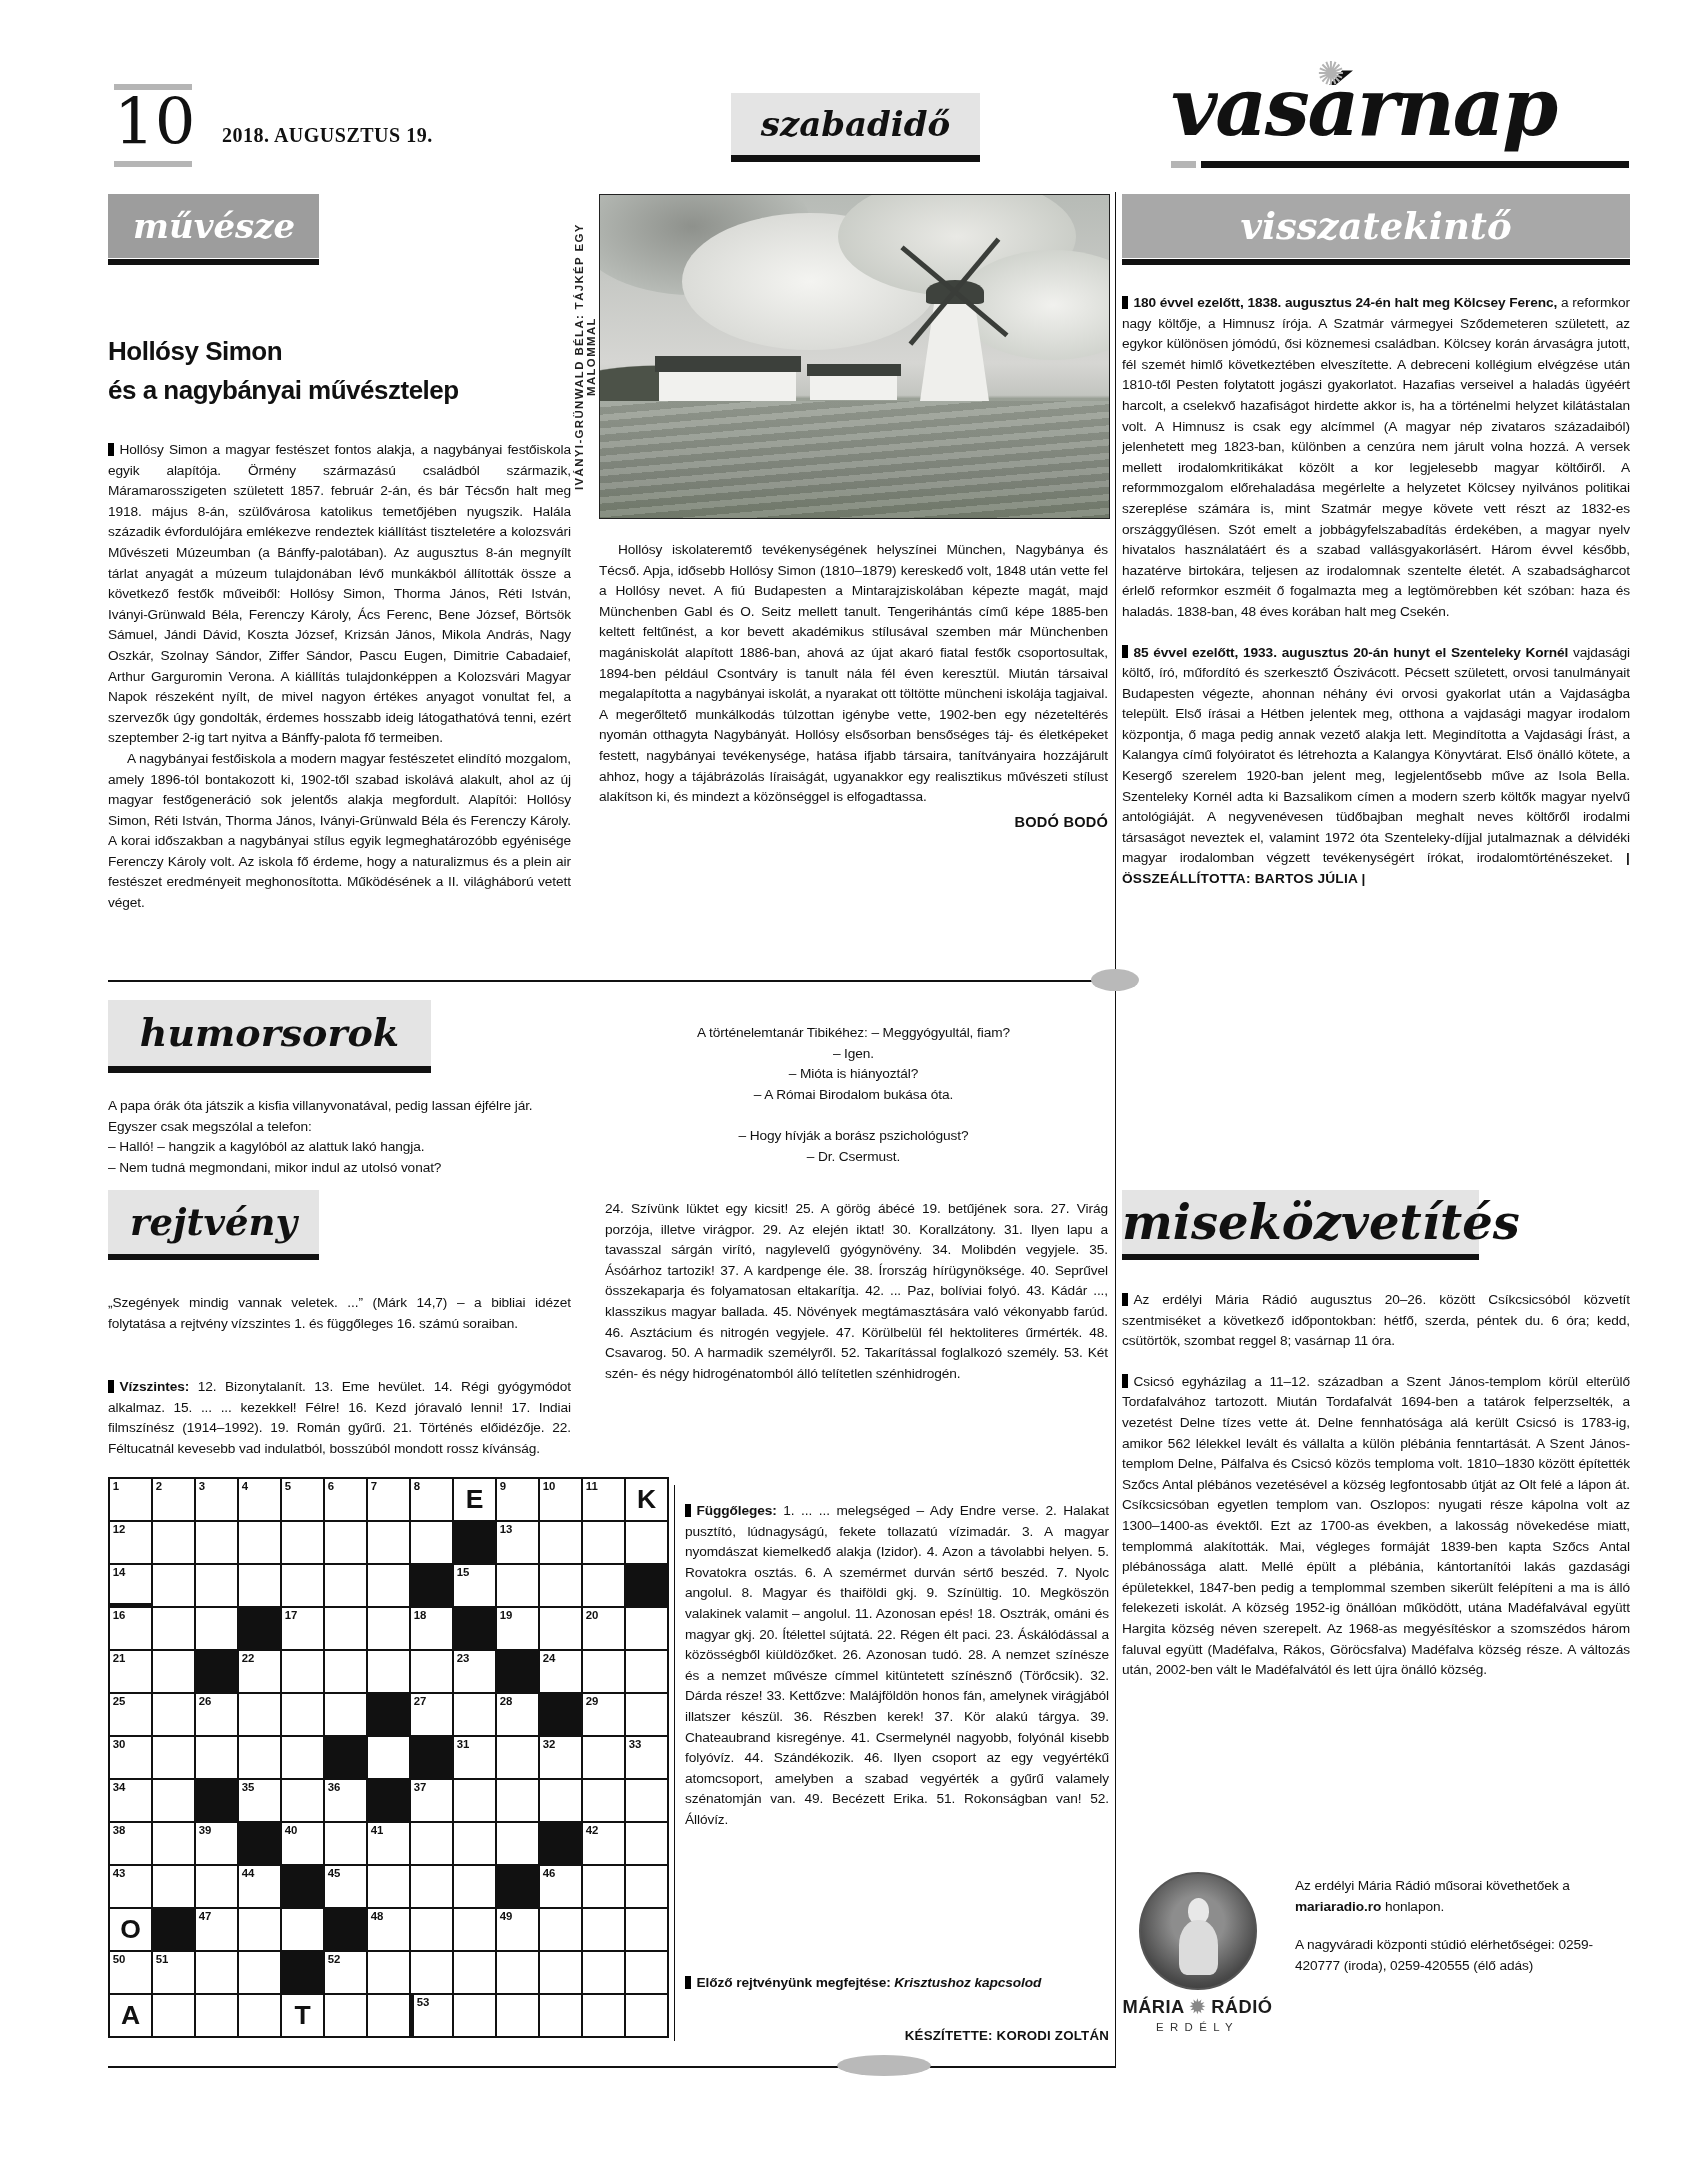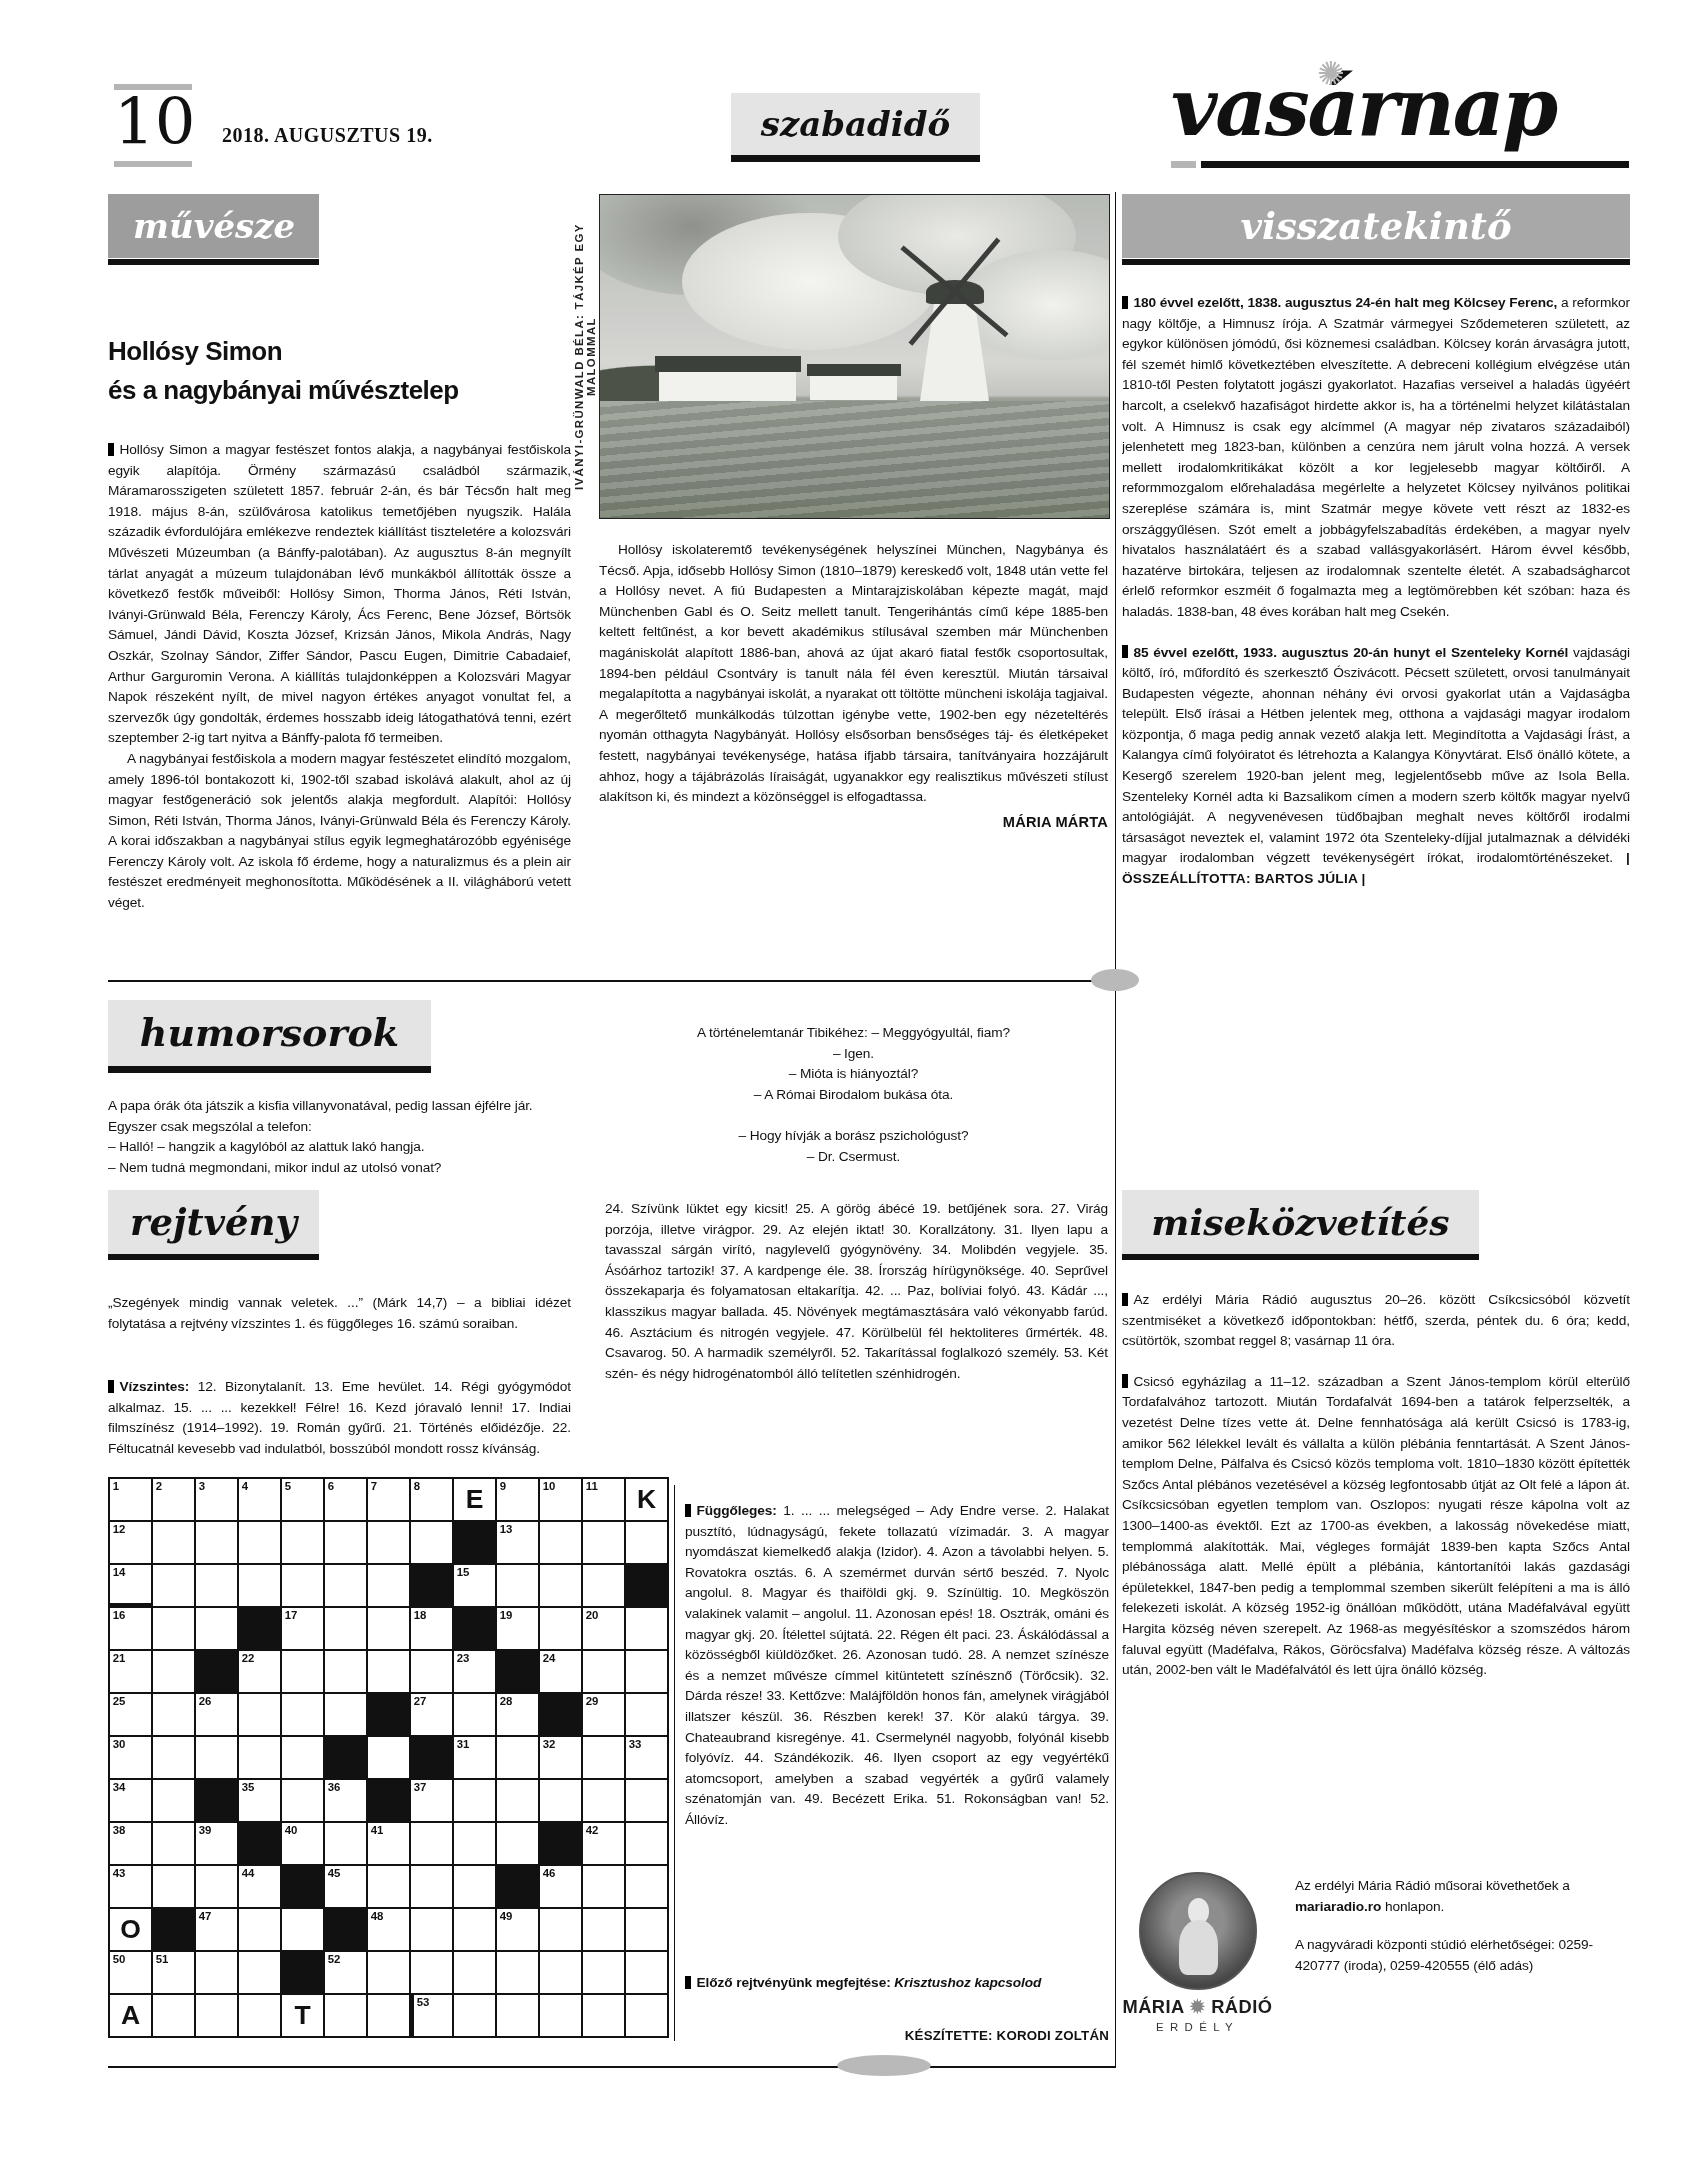--- a/index.html
+++ b/index.html
@@ -106,21 +106,21 @@
   <div class="abs" style="left:320px;top:101px;width:69px;height:105px;background:#efefec;clip-path:polygon(22% 0,78% 0,100% 100%,0 100%);"></div>
   <div class="abs" style="left:326px;top:85px;width:58px;height:24px;background:#3e423d;border-radius:50% 50% 10% 10%;"></div>
   <div class="abs" style="left:352px;top:27.5px;width:4.6px;height:137px;background:#3a3d39;transform:rotate(40deg);"></div>
   <div class="abs" style="left:352px;top:27.5px;width:4.6px;height:137px;background:#3a3d39;transform:rotate(-50deg);"></div>
 
   <div class="abs" style="left:0;top:206px;width:509px;height:117px;background:repeating-linear-gradient(175deg,rgba(255,255,255,0.12) 0 6.4px,rgba(40,45,38,0.10) 6.4px 13.7px);"></div>
 </div>
 
 <div class="abs bodytxt" style="left:599px;top:540px;width:509px;height:428px;">
   <p class="indent"><span>Hollósy iskolateremtő tevékenységének helyszínei München, Nagybánya és Técső. Apja, idősebb Hollósy Simon (1810–1879) kereskedő volt, 1848 után vette fel a Hollósy nevet. A fiú Budapesten a Mintarajziskolában képezte magát, majd Münchenben Gabl és O. Seitz mellett tanult. Tengerihántás című képe 1885-ben keltett feltűnést, a kor bevett akadémikus stílusával szemben már Münchenben magániskolát alapított 1886-ban, ahová az újat akaró fiatal festők csoportosultak, 1894-ben például Csontváry is tanult nála fél éven keresztül. Miután társaival megalapította a nagybányai iskolát, a nyarakat ott töltötte müncheni iskolája tagjaival. A megerőltető munkálkodás túlzottan igénybe vette, 1902-ben egy nézeteltérés nyomán otthagyta Nagybányát. Hollósy elsősorban bensőséges táj- és életképeket festett, nagybányai tevékenysége, hatása ifjabb társaira, tanítványaira hozzájárult ahhoz, hogy a tájábrázolás líraiságát, ugyanakkor egy realisztikus művészeti stílust alakítson ki, és mindezt a közönséggel is elfogadtassa.</span></p>
-  <div class="byline">MÁRIA MÁRTA</div>
+  <div class="byline">BODÓ BODÓ</div>
 </div>
 
 <div class="abs sechead dark" style="left:1122px;top:194px;width:508px;height:64px;font-size:37px;line-height:64px;text-align:center;background:#a8a8a8;"><span>visszatekintő</span></div>
 <div class="abs bar" style="left:1122px;top:259px;width:508px;height:6.4px;"></div>
 
 <div class="abs bodytxt" style="left:1122px;top:293px;width:508px;height:874px;">
   <p style="margin-bottom:20px;"><span class="pmark"></span><b>180 évvel ezelőtt, 1838. augusztus 24-én halt meg Kölcsey Ferenc,</b><span> a reformkor nagy költője, a Himnusz írója. A Szatmár vármegyei Sződemeteren született, az egykor különösen jómódú, ősi köznemesi családban. Kölcsey korán árvaságra jutott, fél szemét himlő következtében elveszítette. A debreceni kollégium elvégzése után 1810-től Pesten folytatott jogászi gyakorlatot. Hazafias verseivel a haladás ügyéért harcolt, a cselekvő hazafiságot hirdette akkor is, ha a történelmi helyzet kilátástalan volt. A Himnusz is csak egy alcímmel (A magyar nép zivataros századaiból) jelenhetett meg 1823-ban, különben a cenzúra nem járult volna hozzá. A versek mellett irodalomkritikákat közölt a kor legjelesebb magyar költőiről. A reformmozgalom előrehaladása megérlelte a helyzetet Kölcsey nyilvános politikai szereplése számára is, mint Szatmár megye követe vett részt az 1832-es országgyűlésen. Szót emelt a jobbágyfelszabadítás érdekében, a magyar nyelv hivatalos használatáért és a szabad vallásgyakorlásért. Három évvel később, hazatérve birtokára, teljesen az irodalomnak szentelte életét. A szabadságharcot érlelő reformkor eszméit ő fogalmazta meg a legtömörebben két szóban: haza és haladás. 1838-ban, 48 éves korában halt meg Csekén.</span></p>
   <p><span class="pmark"></span><b>85 évvel ezelőtt, 1933. augusztus 20-án hunyt el Szenteleky Kornél</b><span> vajdasági költő, író, műfordító és szerkesztő Ószivácott. Pécsett született, orvosi tanulmányait Budapesten végezte, ahonnan néhány évi orvosi gyakorlat után a Vajdaságba települt. Első írásai a Hétben jelentek meg, otthona a vajdasági magyar irodalom központja, ő maga pedig annak vezető alakja lett. Megindította a Vajdasági Írást, a Kalangya című folyóiratot és létrehozta a Kalangya Könyvtárat. Első önálló kötete, a Kesergő szerelem 1920-ban jelent meg, legjelentősebb műve az Isola Bella. Szenteleky Kornél adta ki Bazsalikom címen a modern szerb költők magyar nyelvű antológiáját. A negyvenévesen tüdőbajban meghalt neves költőről irodalmi társaságot neveztek el, valamint 1972 óta Szenteleky-díjjal jutalmaznak a délvidéki magyar irodalomban végzett tevékenységért írókat, irodalomtörténészeket.</span><span class="credit"> | ÖSSZEÁLLÍTOTTA: BARTOS JÚLIA |</span></p>
 </div>
 
@@ -454,21 +454,21 @@
   <p><span class="pmark"></span><b>Függőleges:</b><span> 1. ... ... melegséged – Ady Endre verse. 2. Halakat pusztító, lúdnagyságú, fekete tollazatú vízimadár. 3. A magyar nyomdászat kiemelkedő alakja (Izidor). 4. Azon a távolabbi helyen. 5. Rovatokra osztás. 6. A szemérmet durván sértő beszéd. 7. Nyolc angolul. 8. Magyar és thaiföldi gkj. 9. Színültig. 10. Megköszön valakinek valamit – angolul. 11. Azonosan epés! 18. Osztrák, ománi és magyar gkj. 20. Ítélettel sújtatá. 22. Régen élt paci. 23. Áskálódással a közösségből kiüldözőket. 26. Azonosan tudó. 28. A nemzet színésze és a nemzet művésze címmel kitüntetett színésznő (Törőcsik). 32. Dárda része! 33. Kettőzve: Malájföldön honos fán, amelynek virágjából illatszer készül. 36. Részben kerek! 37. Kör alakú tárgya. 39. Chateaubrand kisregénye. 41. Csermelynél nagyobb, folyónál kisebb folyóvíz. 44. Szándékozik. 46. Ilyen csoport az egy vegyértékű atomcsoport, amelyben a szabad vegyérték a gyűrű valamely szénatomján van. 49. Becézett Erika. 51. Rokonságban van! 52. Állóvíz.</span></p>
 </div>
 
 <div class="abs bodytxt" style="left:685px;top:1973px;width:424px;height:50px;text-align:left;">
   <p><span class="pmark"></span><b>Előző rejtvényünk megfejtése:</b><b><i> Krisztushoz kapcsolod</i></b></p>
 </div>
 <div class="abs" style="left:685px;top:2028px;width:424px;text-align:right;font-size:13.3px;font-weight:bold;letter-spacing:0.2px;">
   <span>KÉSZÍTETTE:</span><span> KORODI ZOLTÁN</span>
 </div>
 
-<div class="abs sechead light" style="left:1122px;top:1190px;width:357px;height:64px;font-size:36px;line-height:64px;text-align:center;"><span>miseközvetítés</span></div>
+<div class="abs sechead light" style="left:1122px;top:1190px;width:357px;height:64px;font-size:48px;line-height:64px;text-align:center;"><span>miseközvetítés</span></div>
 <div class="abs bar" style="left:1122px;top:1254px;width:357px;height:6.4px;"></div>
 
 <div class="abs bodytxt" style="left:1122px;top:1290px;width:508px;height:561px;">
   <p style="margin-bottom:20px;"><span class="pmark"></span><span>Az erdélyi Mária Rádió augusztus 20–26. között Csíkcsicsóból közvetít szentmiséket a következő időpontokban: hétfő, szerda, péntek du. 6 óra; kedd, csütörtök, szombat reggel 8; vasárnap 11 óra.</span></p>
   <p><span class="pmark"></span><span>Csicsó egyházilag a 11–12. században a Szent János-templom körül elterülő Tordafalvához tartozott. Miután Tordafalvát 1694-ben a tatárok felperzselték, a vezetést Delne tízes vette át. Delne fennhatósága alá került Csicsó is 1783-ig, amikor 562 lélekkel levált és vállalta a külön plébánia fenntartását. A Szent János-templom Delne, Pálfalva és Csicsó közös temploma volt. 1810–1830 között építették Szőcs Antal plébános vezetésével a község legfontosabb útját az Olt felé a lápon át. Csíkcsicsóban egyetlen templom van. Oszlopos: nyugati része kápolna volt az 1300–1400-as évektől. Ezt az 1700-as években, a lakosság növekedése miatt, templommá alakították. Mai, végleges formáját 1839-ben kapta Szőcs Antal plébánossága alatt. Mellé épült a plébánia, kántortanítói lakás gazdasági épületekkel, 1847-ben pedig a templommal szemben sikerült felépíteni a ma is álló felekezeti iskolát. A község 1952-ig önállóan működött, utána Madéfalvával együtt Hargita község néven szerepelt. Az 1968-as megyésítéskor a szomszédos három faluval együtt (Madéfalva, Rákos, Göröcsfalva) Madéfalva község része. A változás után, 2002-ben vált le Madéfalvától és lett újra önálló község.</span></p>
 </div>
 
 <div class="abs" id="radio-logo" style="left:1122px;top:1869px;">
   <div id="radio-circle">
     <div class="mary-head"></div>

